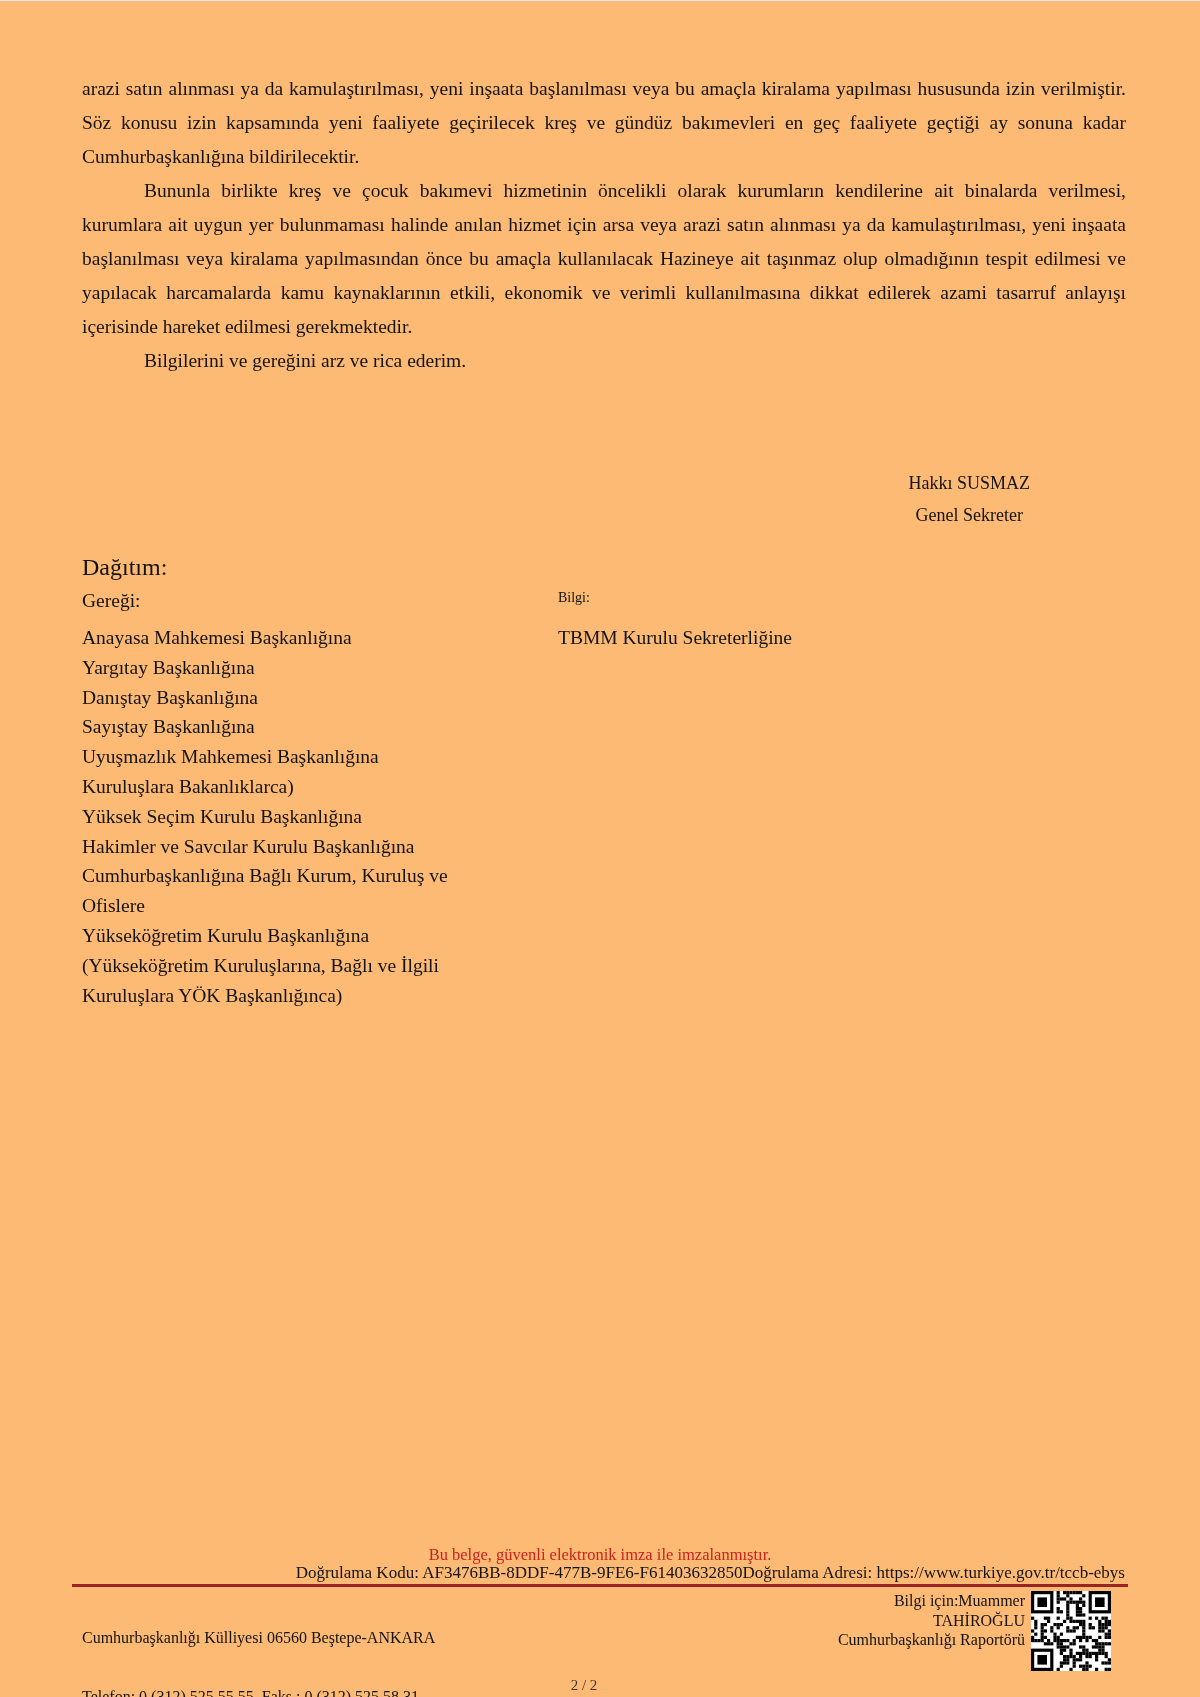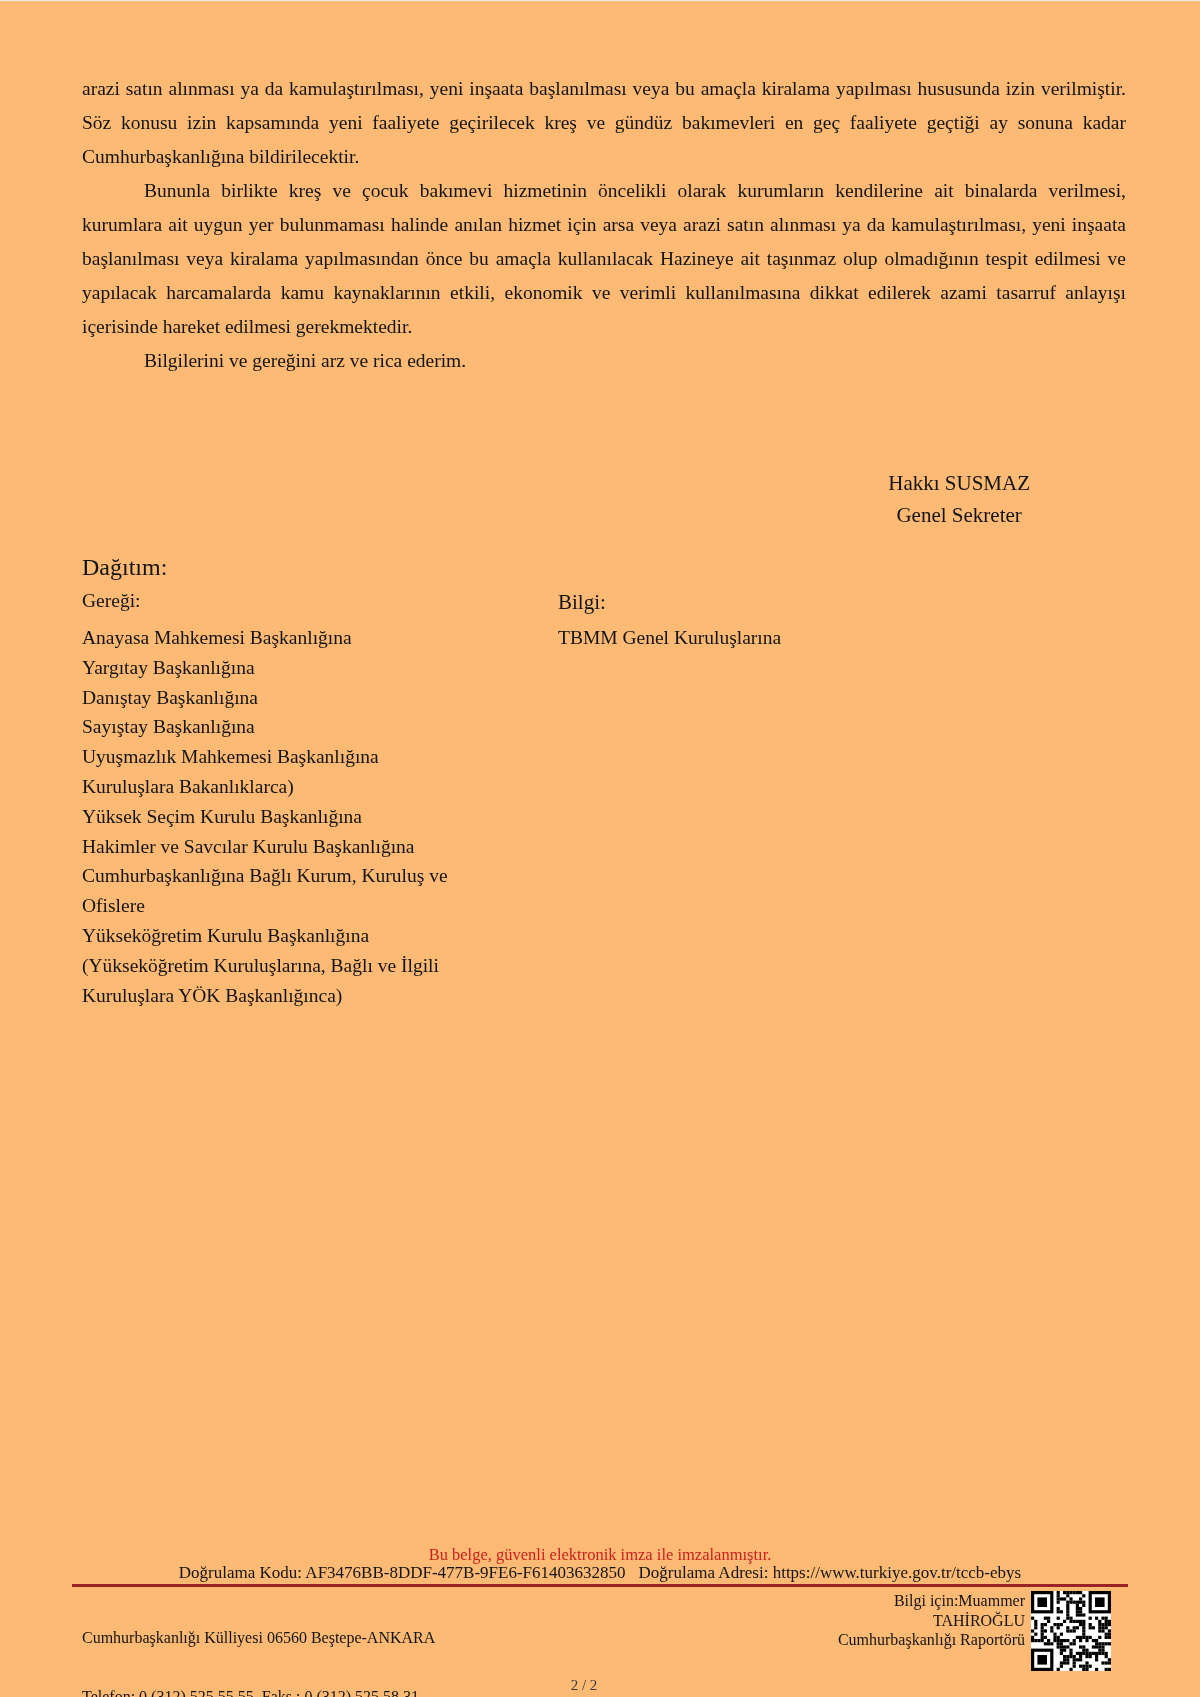--- a/index.html
+++ b/index.html
@@ -4,29 +4,29 @@
 <style>
   html,body{margin:0;padding:0;background:#e8e8e8;}
   .page{
     position:relative;width:1200px;height:1697px;background:#fdba74;
     font-family:"Liberation Serif","DejaVu Serif",serif;color:#131313;
     overflow:hidden;margin:1px auto;
   }
   .body-text{position:absolute;left:82px;top:71px;width:1044px;}
   .body-text p{margin:0;font-size:19.5px;line-height:34px;text-align:justify;}
   .body-text p.indented{text-indent:62px;}
-  .signature{position:absolute;top:466px;right:170px;text-align:center;font-size:21px;line-height:32px;}
+  .signature{position:absolute;top:466px;right:170px;text-align:center;font-size:18px;line-height:32px;}
   .dist-heading{position:absolute;left:82px;top:553px;font-size:24px;}
   .geregi-label{position:absolute;left:82px;top:589px;font-size:19.5px;}
-  .bilgi-label{position:absolute;left:558px;top:589px;font-size:21px;}
+  .bilgi-label{position:absolute;left:558px;top:589px;font-size:14px;}
   .geregi-list{position:absolute;left:82px;top:622px;font-size:19.5px;line-height:29.8px;white-space:nowrap;}
   .bilgi-list{position:absolute;left:558px;top:622px;font-size:19.5px;line-height:29.8px;white-space:nowrap;}
   .geregi-list div,.bilgi-list div{height:29.8px;}
   .esign-notice{position:absolute;left:0;top:1544px;width:1200px;text-align:center;font-size:16.5px;}
-  .verify-row{position:absolute;left:75px;top:1562px;width:1050px;display:flex;justify-content:center;font-size:17px;gap:13px;}
+  .verify-row{position:absolute;left:75px;top:1562px;width:1050px;display:flex;justify-content:flex-end;font-size:17px;}
   .red-rule{position:absolute;left:72px;top:1583px;width:1056px;height:3px;}
   .footer-left{position:absolute;left:82px;top:1588px;font-size:16px;line-height:19.5px;white-space:pre-wrap;}
   .footer-right{position:absolute;right:175px;top:1590px;text-align:right;font-size:16px;line-height:19.5px;white-space:nowrap;}
   .qr-box{position:absolute;left:1031px;top:1590px;width:80px;height:80px;}
   .qr-box svg{display:block;width:80px;height:80px;}
   .page-num{position:absolute;left:0;top:1676px;width:1168px;text-align:center;font-size:15px;color:#3a3a3a;}
 </style>
 </head>
 <body>
 
@@ -57,21 +57,21 @@
     <div>Yüksek Seçim Kurulu Başkanlığına</div>
     <div>Hakimler ve Savcılar Kurulu Başkanlığına</div>
     <div>Cumhurbaşkanlığına Bağlı Kurum, Kuruluş ve</div>
     <div>Ofislere</div>
     <div>Yükseköğretim Kurulu Başkanlığına</div>
     <div>(Yükseköğretim Kuruluşlarına, Bağlı ve İlgili</div>
     <div>Kuruluşlara YÖK Başkanlığınca)</div>
   </div>
 
   <div class="bilgi-list">
-    <div>TBMM Genel Kuruluşlarına</div>
+    <div>TBMM Kurulu Sekreterliğine</div>
   </div>
 
   <div class="esign-notice" id="esign-notice" style="color: rgb(201, 33, 30);">Bu belge, güvenli elektronik imza ile imzalanmıştır.</div>
 
   <div class="verify-row">
     <span><span>Doğrulama Kodu: </span><span>AF3476BB-8DDF-477B-9FE6-F61403632850</span></span>
     <span><span>Doğrulama Adresi: </span><span>https://www.turkiye.gov.tr/tccb-ebys</span></span>
   </div>
 
   <div class="red-rule" id="red-rule" style="background: rgb(154, 35, 35);"></div>

